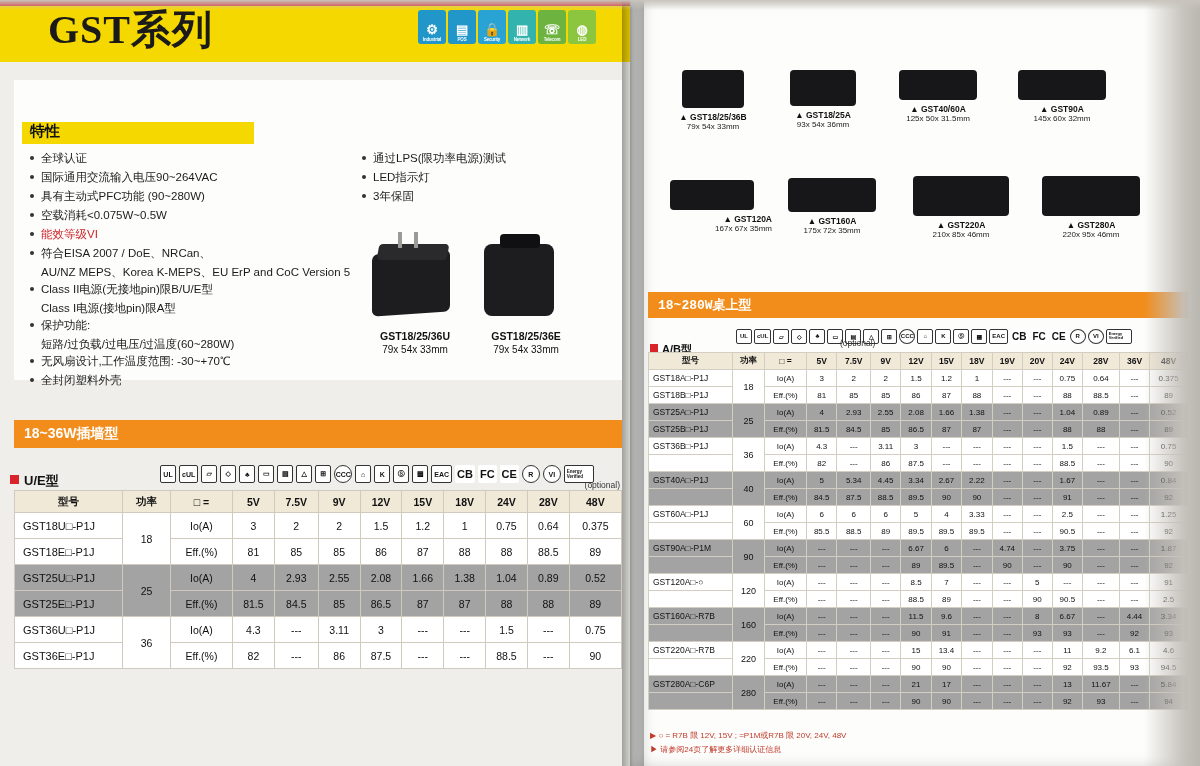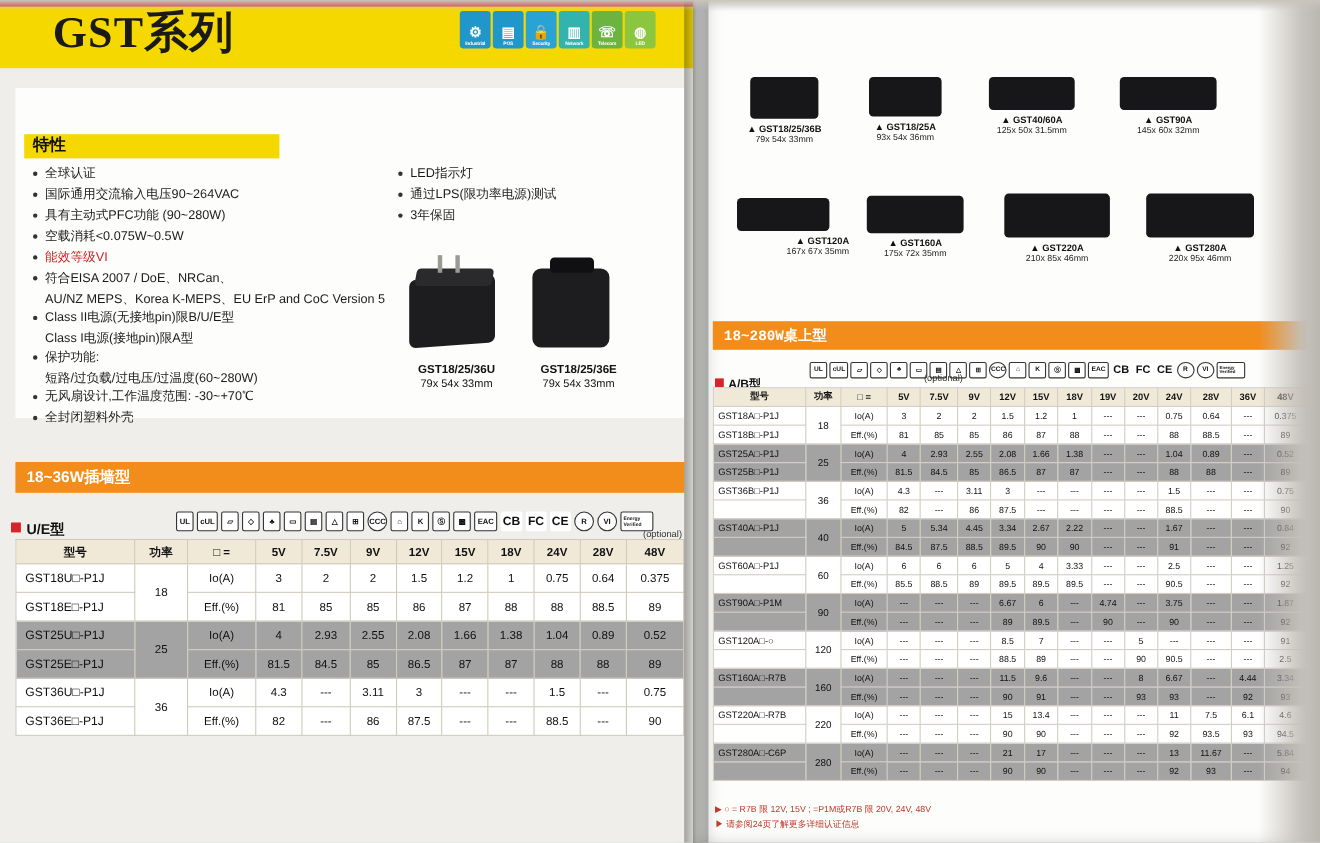--- a/index.html
+++ b/index.html
@@ -258,22 +258,22 @@
     <div class="feat-sub">Class I电源(接地pin)限A型</div>
     <div class="feat-li">保护功能:</div>
     <div class="feat-sub">短路/过负载/过电压/过温度(60~280W)</div>
     <div class="feat-li">
       <span>无风扇设计,工作温度范围: -30~+70℃</span>
     </div>
     <div class="feat-li">全封闭塑料外壳</div>
   </div>
 
   <div class="feat-col" id="feat-col-2">
+    <div class="feat-li">通过LPS(限功率电源)测试</div>
     <div class="feat-li">LED指示灯</div>
-    <div class="feat-li">通过LPS(限功率电源)测试</div>
     <div class="feat-li">3年保固</div>
   </div>
 
   <div class="wall-plug" id="plug1"></div>
   <div class="cap1"></div>
   <div class="pin" style="left:398px; top:232px;"></div>
   <div class="pin" style="left:414px; top:232px;"></div>
   <div class="plug-label" style="left:355px; top:330px; width:120px;">GST18/25/36U</div>
   <div class="plug-sub" style="left:355px; top:344px; width:120px;">79x 54x 33mm</div>
 
@@ -783,21 +783,21 @@
         <td class="lbl">Io(A)</td>
         <td>---</td>
         <td>---</td>
         <td>---</td>
         <td>15</td>
         <td>13.4</td>
         <td>---</td>
         <td>---</td>
         <td>---</td>
         <td>11</td>
-        <td>7.5</td>
+        <td>9.2</td>
         <td>6.1</td>
         <td>4.6</td>
       </tr>
       <tr>
         <td class="model"></td>
         <td class="lbl">Eff.(%)</td>
         <td>---</td>
         <td>---</td>
         <td>---</td>
         <td>90</td>

